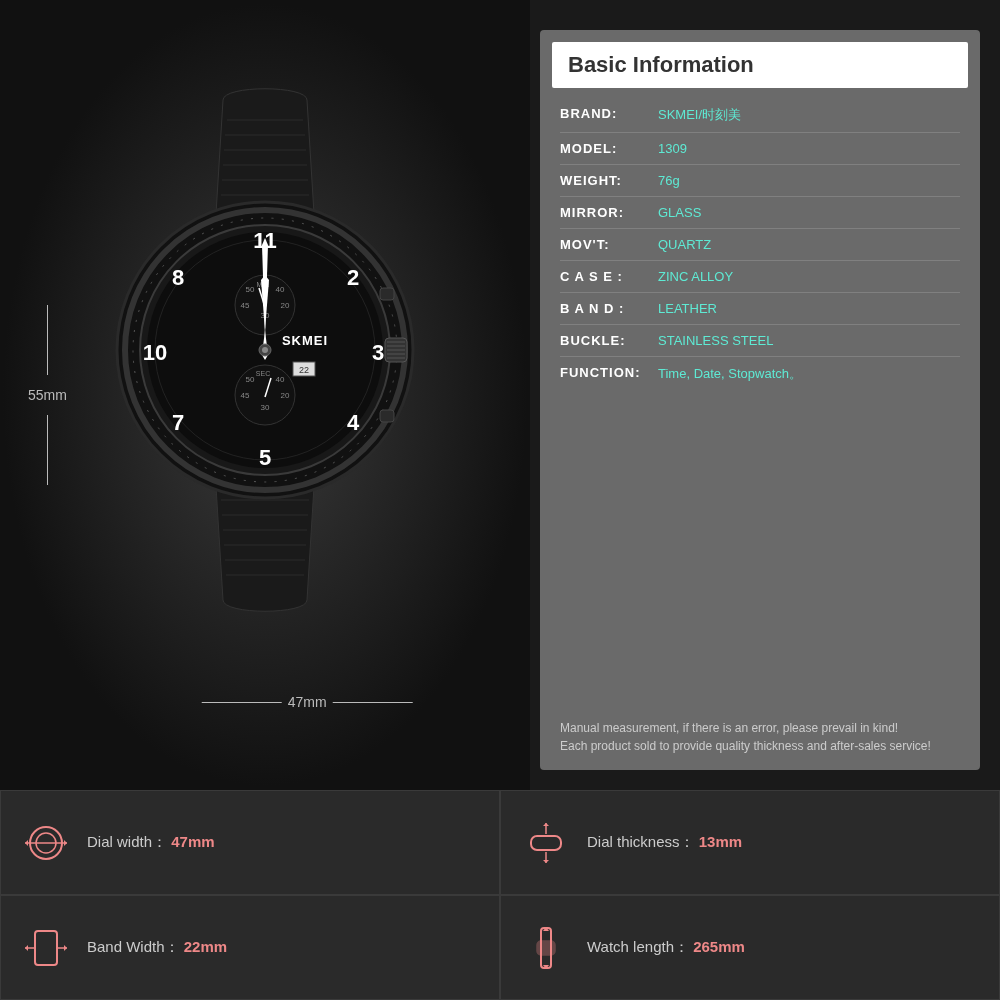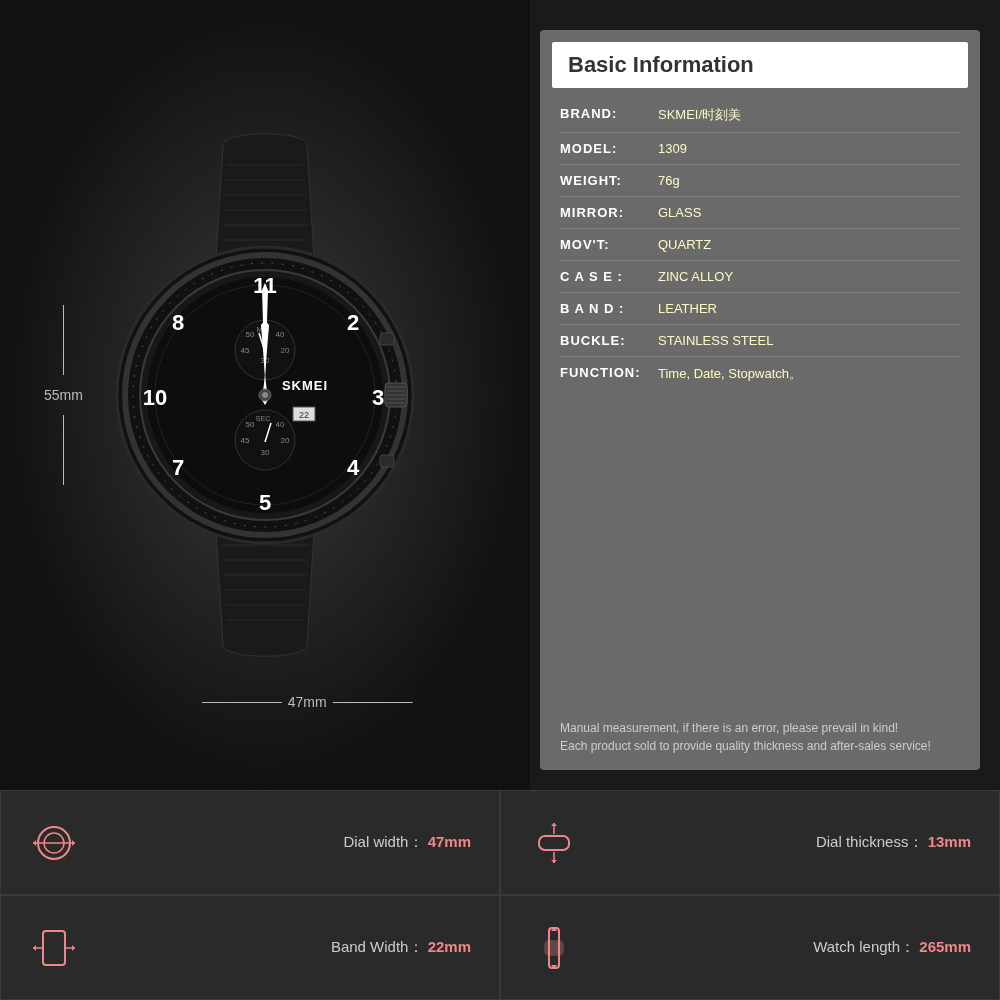--- a/index.html
+++ b/index.html
@@ -35,21 +35,21 @@
       align-items: center;
       justify-content: center;
     }
 
     
     .watch-svg-container {
       width: 420px;
       height: 650px;
       position: relative;
       display: flex;
-      align-items: center;
+      align-items: flex-start;
       justify-content: center;
     }
 
     
     .info-card {
       width: 440px;
       margin: 30px 20px 20px 10px;
       background: #6a6a6a;
       border-radius: 4px;
       padding: 0;
@@ -87,21 +87,21 @@
 
     .info-key {
       font-weight: bold;
       color: #fff;
       font-size: 13px;
       min-width: 90px;
       letter-spacing: 1px;
     }
 
     .info-val {
-      color: #fef9c3;
+      color: #5eead4;
       font-size: 13px;
       margin-left: 8px;
     }
 
     .info-note {
       color: #ccc;
       font-size: 12px;
       padding: 10px 20px 15px;
       line-height: 1.5;
     }
@@ -116,23 +116,22 @@
     .spec-row {
       display: flex;
       height: 105px;
     }
 
     .spec-box {
       flex: 1;
       background: #2a2a2a;
       display: flex;
       align-items: center;
-      padding: 0 28px;
+      padding: 0 20px;
       border: 1px solid #3a3a3a;
-      justify-content: space-between;
     }
 
     .spec-icon {
       width: 50px;
       height: 50px;
       margin-right: 16px;
       display: flex;
       align-items: center;
       justify-content: center;
     }
@@ -155,21 +154,21 @@
   </style>
 </head>
 <body>
 
 <div class="main-container">
 
   <div class="top-section">
 
     <div class="watch-area">
 
-      <div style="position:absolute; left:44px; top:50%; transform:translateY(-50%); color:#bbb; font-size:14px; display:flex; gap:6px;">
+      <div style="position:absolute; left:28px; top:50%; transform:translateY(-50%); color:#bbb; font-size:14px; display:flex; gap:6px;">
         <div style="display:flex; flex-direction:column; align-items:center; height:180px; justify-content:space-between;">
           <div style="width:1px; height:70px; background:#bbb;"></div>
           <span>55mm</span>
           <div style="width:1px; height:70px; background:#bbb;"></div>
         </div>
       </div>
 
       <div class="watch-svg-container">
         <svg class="watch-img" viewBox="0 0 380 560" xmlns="http://www.w3.org/2000/svg">
 

